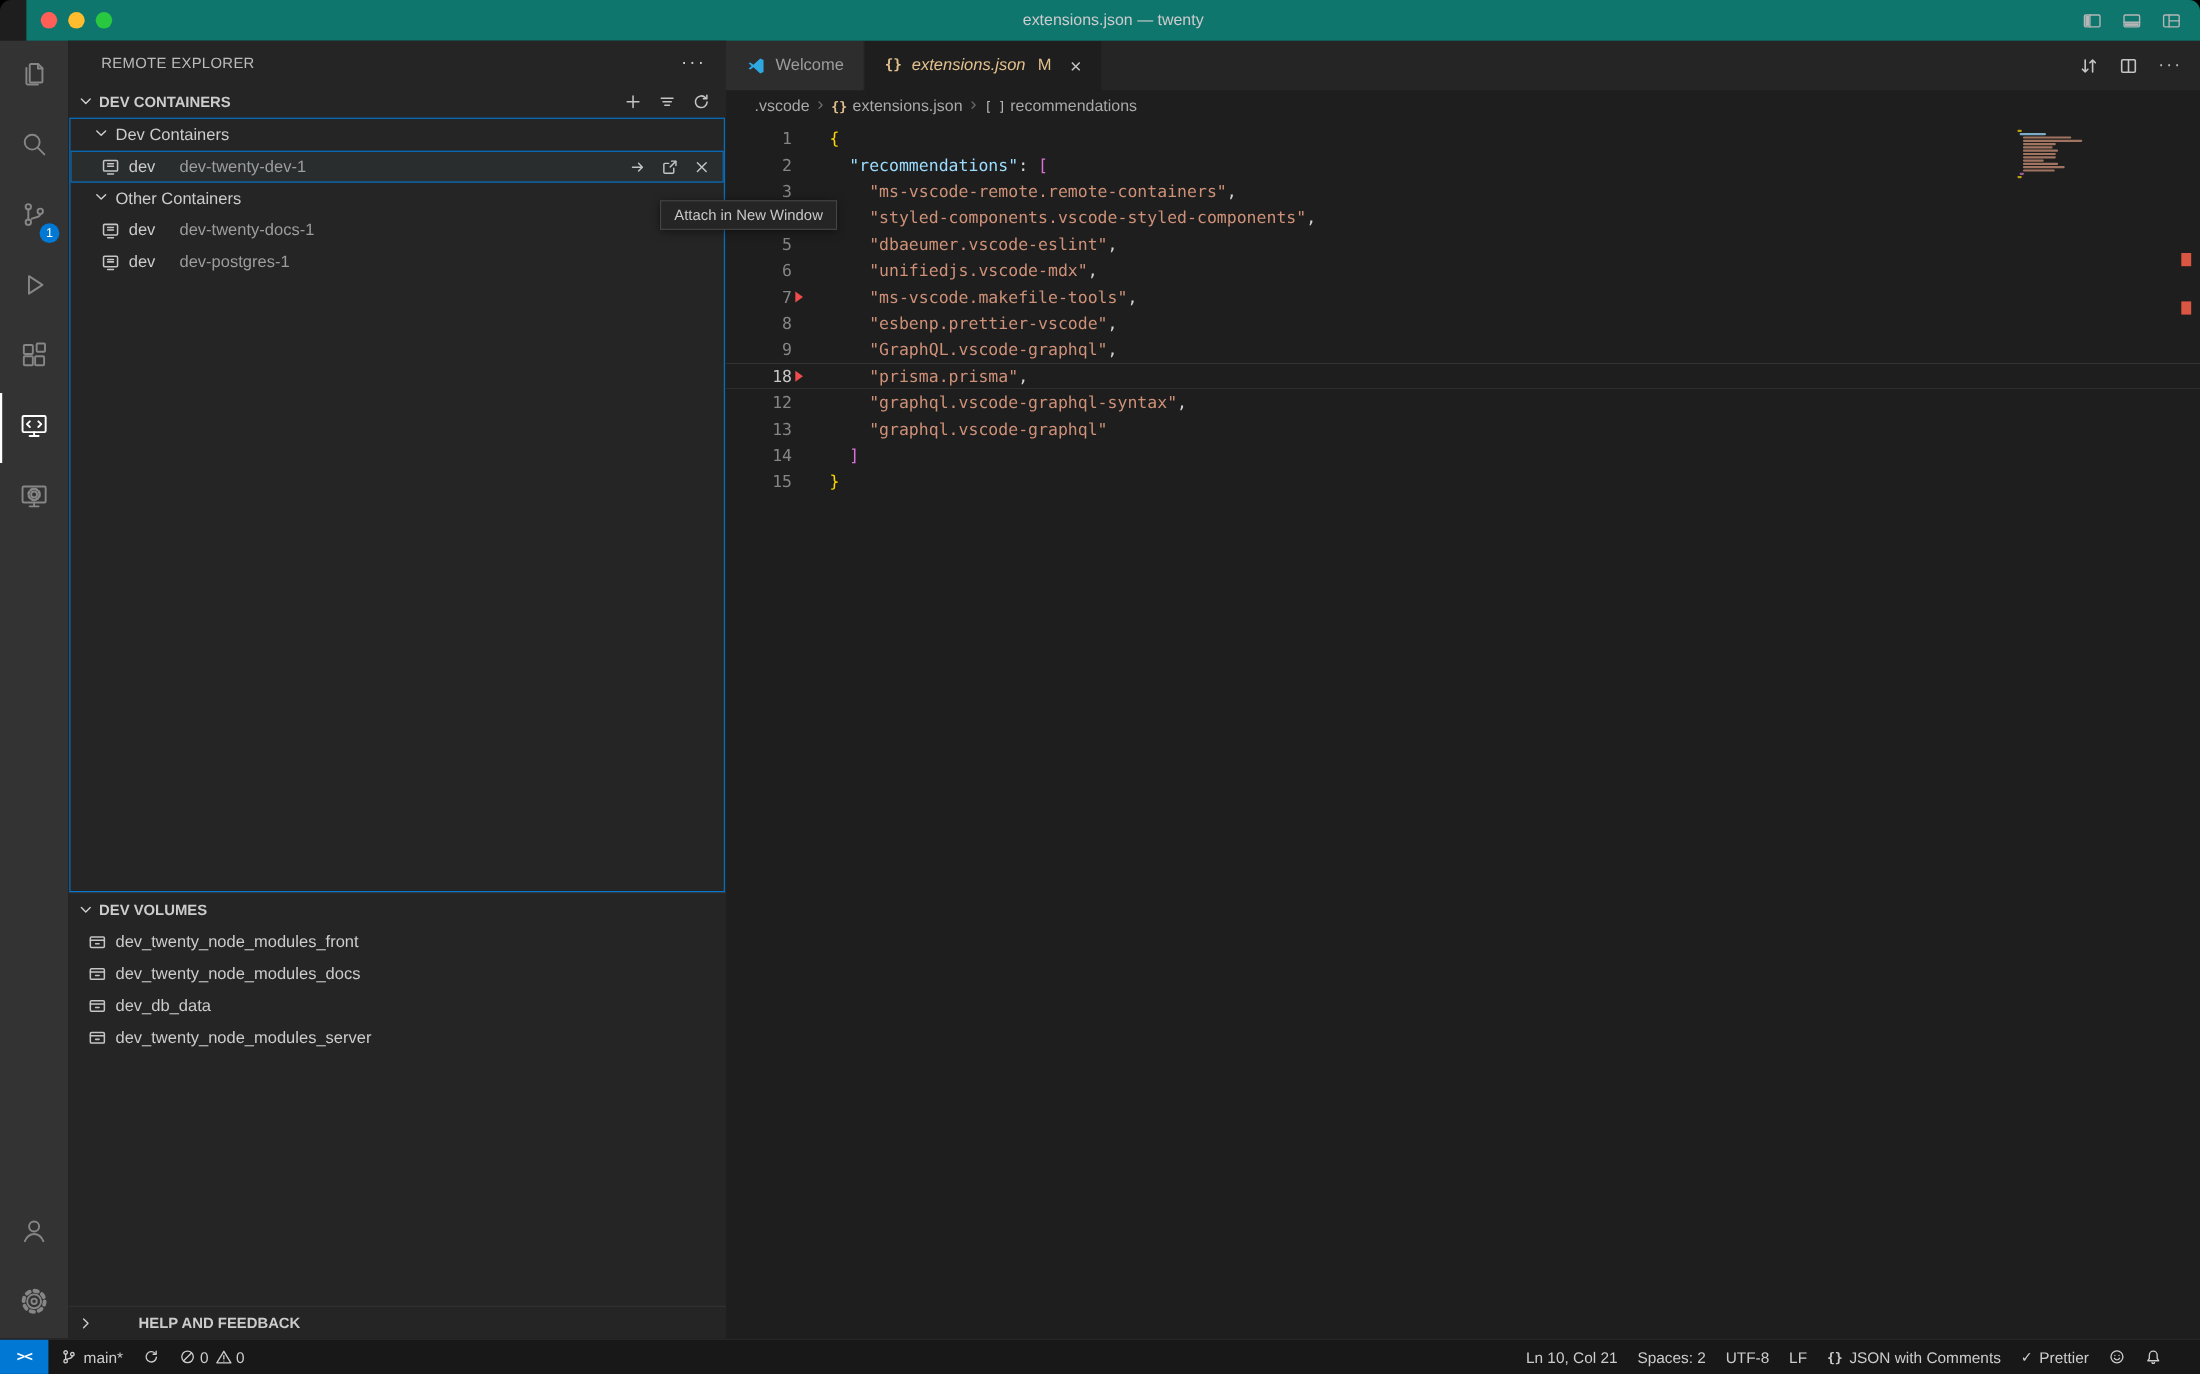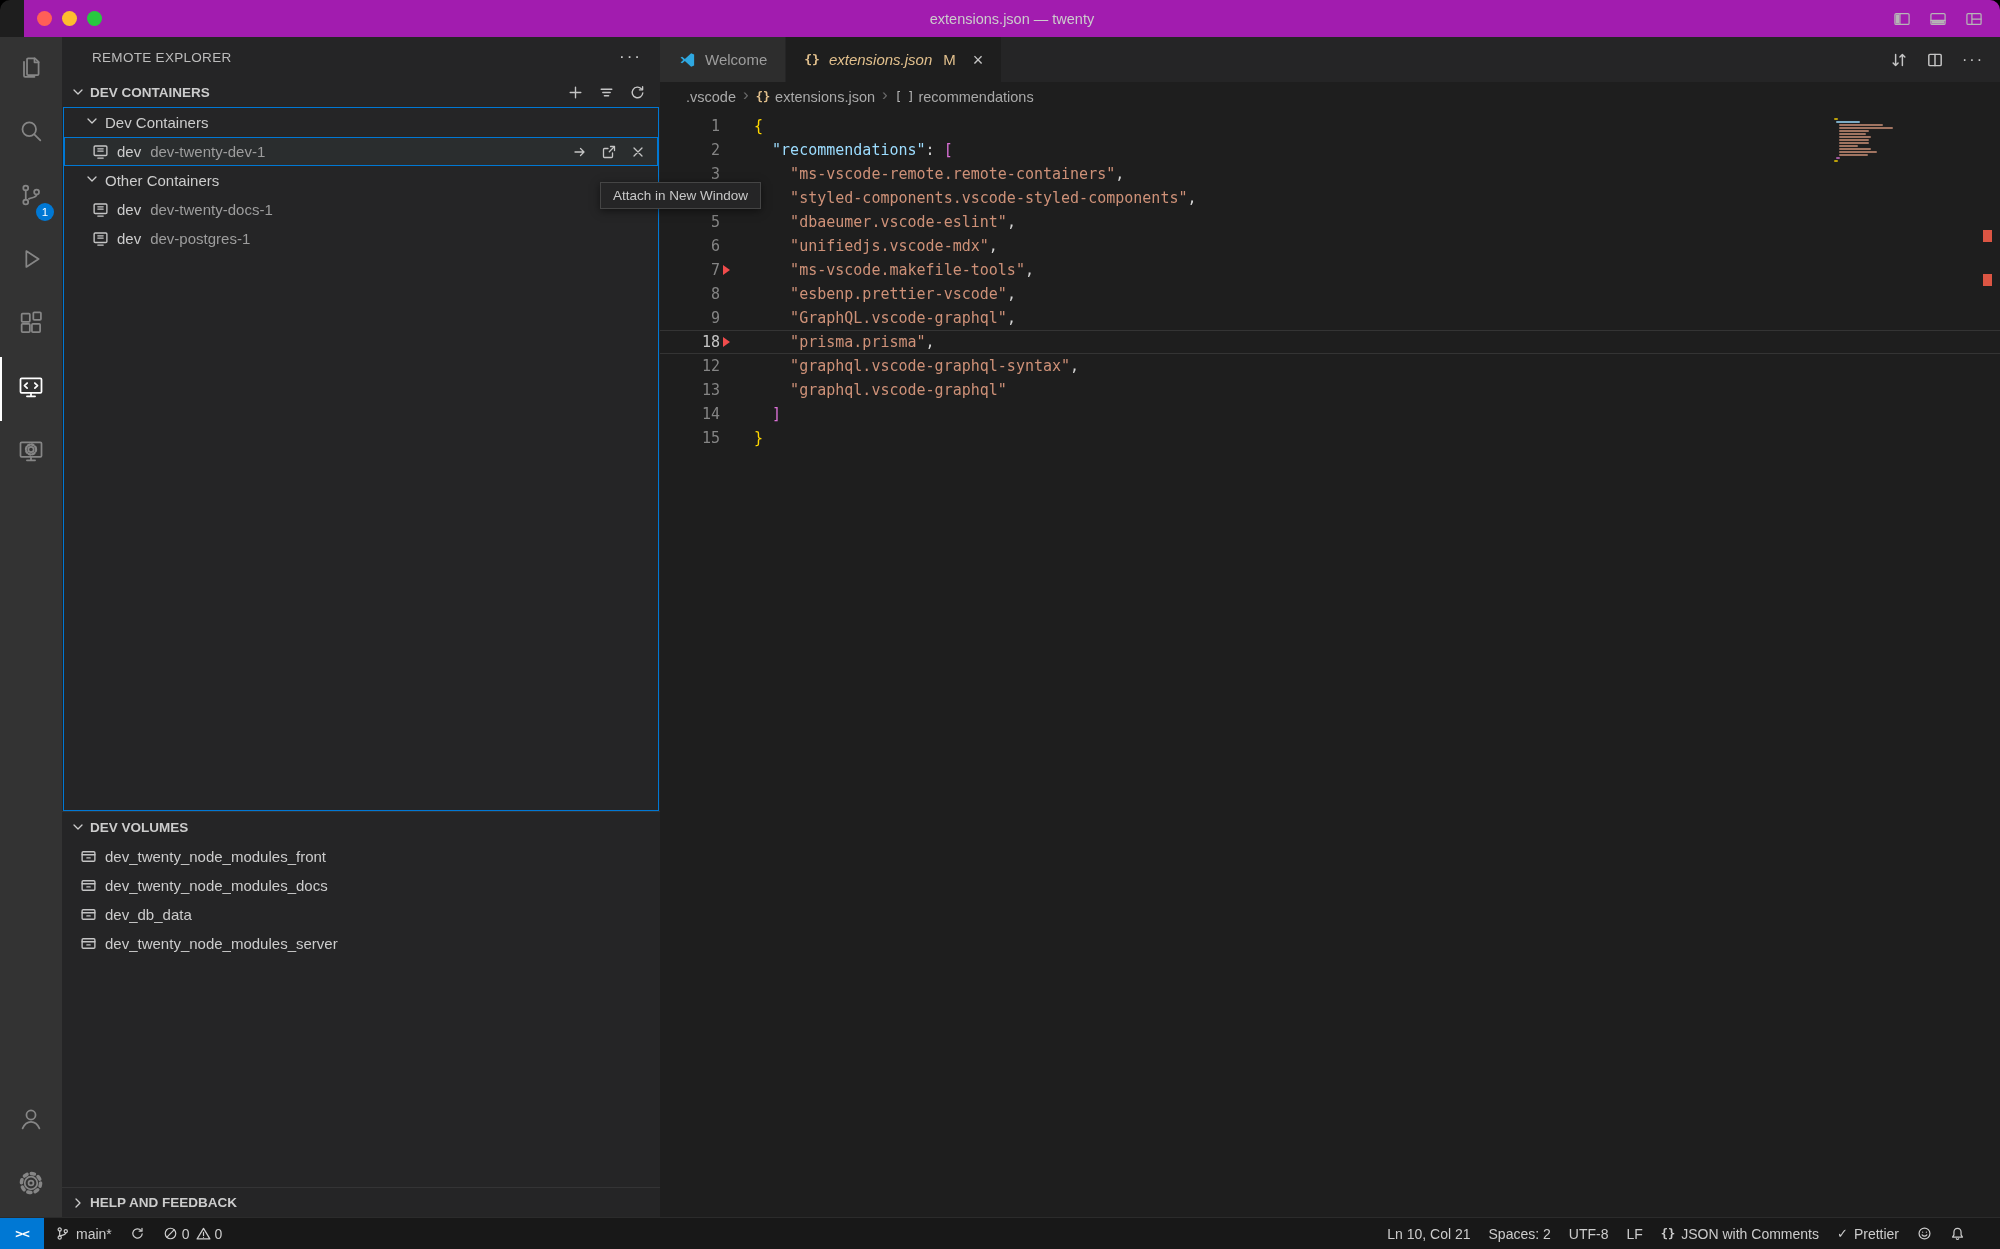--- a/index.html
+++ b/index.html
@@ -2,21 +2,21 @@
 <html><head>
 <meta charset="utf-8">
 <style>
   html,body{margin:0;padding:0;background:#000;width:2000px;height:1249px;overflow:hidden;
     font-family:"Liberation Sans",sans-serif;}
   *{box-sizing:border-box;}
   .window{width:2000px;height:1249px;display:flex;flex-direction:column;background:#1e1e1e;
     border-radius:10px 10px 0 0;overflow:hidden;position:relative;}
 
   
-  .titlebar{height:37px;background:#a21caf;display:flex;align-items:center;position:relative;flex:0 0 auto;margin-left:24px;}
+  .titlebar{height:37px;background:#0f766e;display:flex;align-items:center;position:relative;flex:0 0 auto;margin-left:24px;}
   .traffic{display:flex;gap:10px;padding-left:13px;z-index:3;}
   .tl{width:15px;height:15px;border-radius:50%;display:inline-block;cursor:pointer;}
   .tl.red{background:#ff5f57;}.tl.yellow{background:#febc2e;}.tl.green{background:#28c840;}
   .title-text{position:absolute;left:0;right:0;text-align:center;color:#cccccc;font-size:14.5px;}
   .tb-actions{margin-left:auto;display:flex;gap:16px;padding-right:16px;color:#b6b6b6;z-index:3;}
   .tb-ic{display:flex;cursor:pointer;}
   .tb-ic svg{width:20px;height:20px;}
 
   
   .main{flex:1;display:flex;min-height:0;}
@@ -45,30 +45,30 @@
   .sh-actions{margin-left:auto;display:flex;gap:14px;color:#c5c5c5;}
   .sh-actions [data-icon]{display:flex;cursor:pointer;}
   .sh-actions svg{width:17px;height:17px;}
   .dc-body{height:704px;border:1px solid #0078d4;margin:0 1px;overflow:hidden;flex:0 0 auto;}
   .tree-row{height:29px;display:flex;align-items:center;font-size:15px;color:#cccccc;cursor:pointer;}
   .tree-row.group{padding-left:20px;}
   .tree-row.group .twisty{margin-right:5px;}
   .tree-row.item{padding-left:28px;}
   .tree-icon{display:flex;margin-right:8px;color:#c5c5c5;flex:0 0 auto;}
   .tree-icon svg{width:17px;height:17px;}
-  .item-desc{margin-left:9px;color:#9d9d9d;white-space:nowrap;}
+  .item-desc{margin-left:22px;color:#9d9d9d;white-space:nowrap;}
   .tree-row.item.selected{background:#2a2d2e;outline:1px solid #0078d4;outline-offset:-1px;}
   .row-actions{margin-left:auto;display:flex;gap:13px;padding-right:12px;color:#c5c5c5;}
   .row-act{display:flex;cursor:pointer;}
   .row-act svg{width:16px;height:16px;}
   .section.volumes{border-top:1px solid rgba(255,255,255,.07);}
   .vol-row{height:29px;display:flex;align-items:center;font-size:15px;color:#cccccc;
     padding-left:18px;cursor:pointer;}
   .sb-spacer{flex:1;}
-  .section-header.help{border-top:1px solid rgba(255,255,255,.07);}
+  .section-header.help{border-top:1px solid rgba(255,255,255,.07);gap:36px;}
 
   
   .tooltip{position:absolute;left:600px;top:182px;height:27px;display:flex;align-items:center;
     padding:0 12px;background:#252526;border:1px solid #454545;color:#c8c8c8;font-size:13.5px;
     z-index:60;box-shadow:0 2px 8px rgba(0,0,0,.5);white-space:nowrap;}
 
   
   .editor-area{flex:1;display:flex;flex-direction:column;background:#1e1e1e;min-width:0;}
   .tabbar{height:45px;background:#252526;display:flex;flex:0 0 auto;}
   .tab{display:flex;align-items:center;padding:0 18px;gap:9px;font-size:15px;cursor:pointer;

